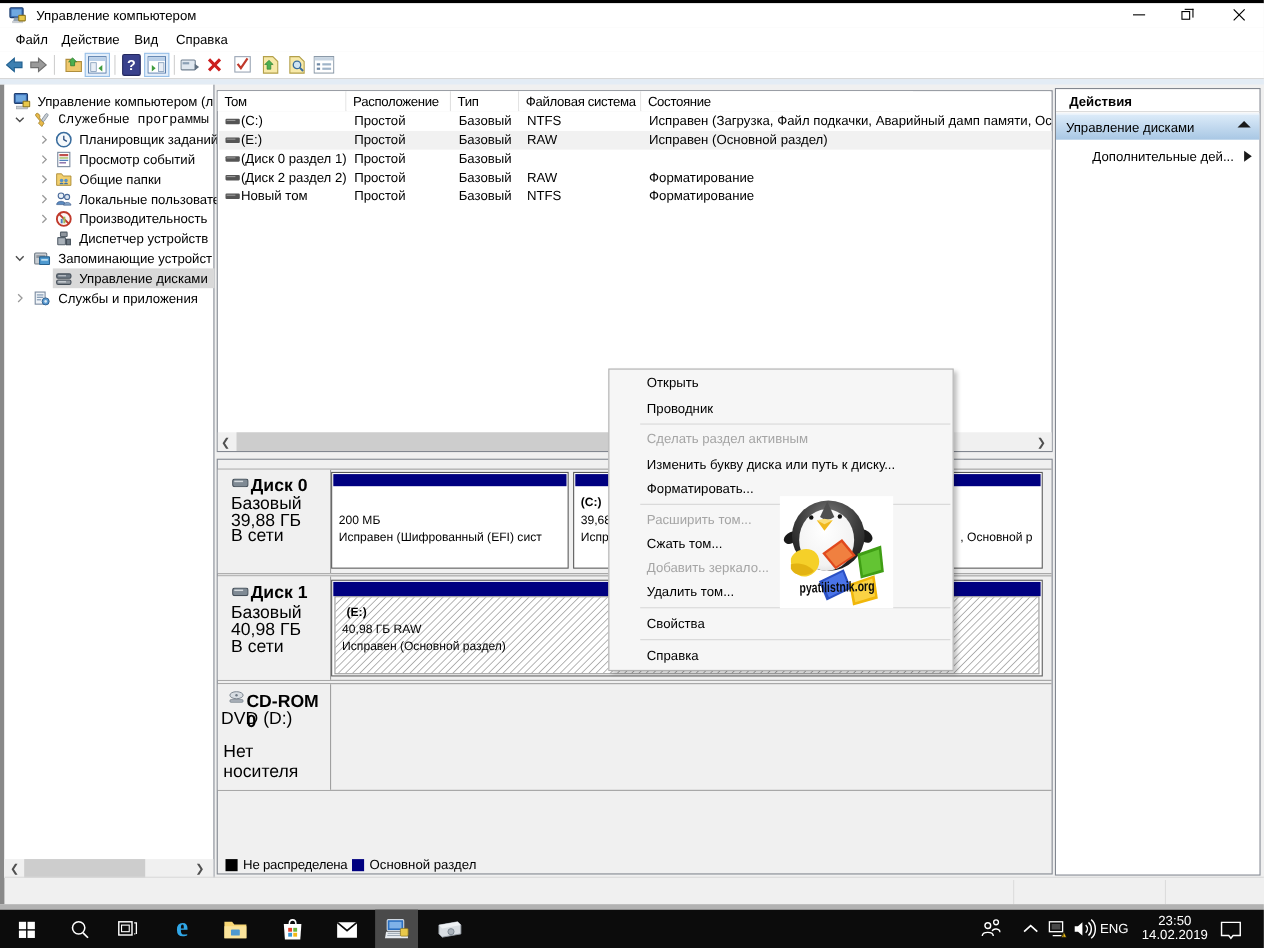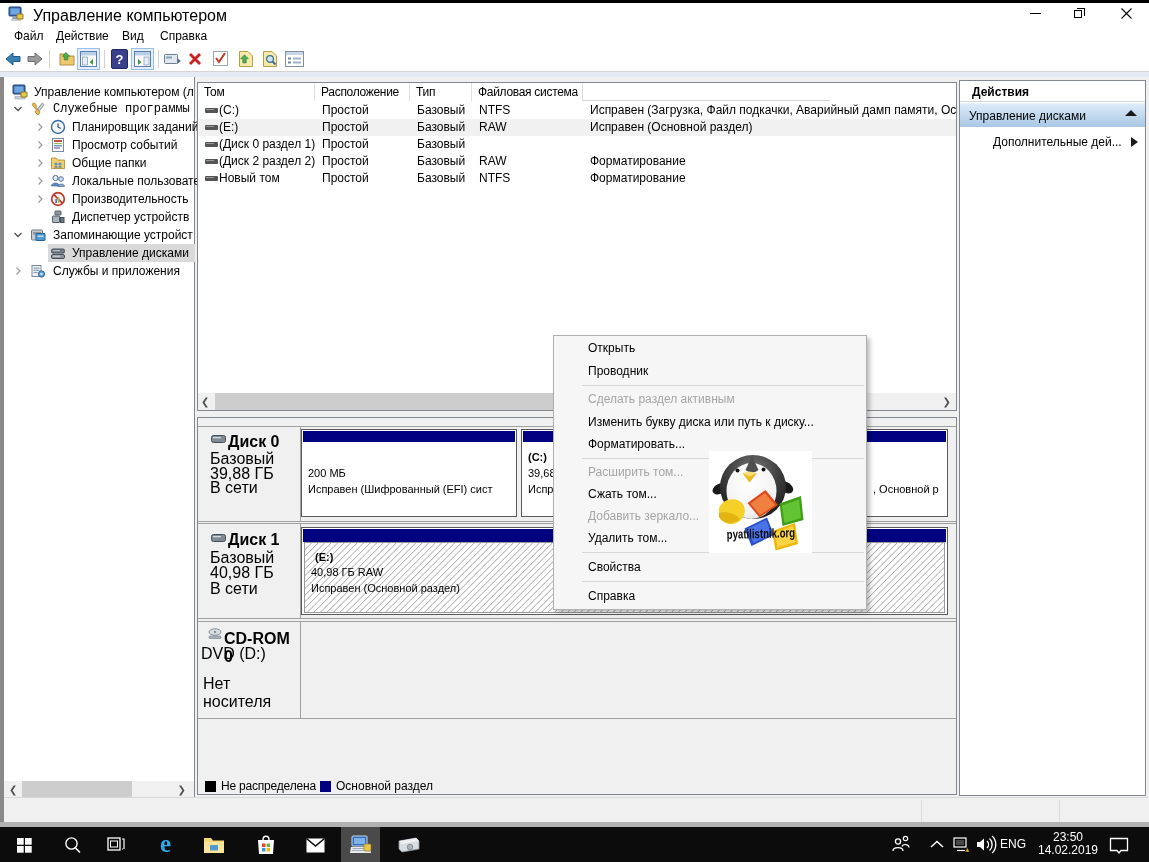--- a/index.html
+++ b/index.html
@@ -2,21 +2,21 @@
 <html><head>
 <meta charset="utf-8">
 <style>
 * { margin:0; padding:0; box-sizing:border-box; }
 html,body { width:1149px; height:862px; overflow:hidden; font-family:"Liberation Sans",sans-serif; font-size:12px; color:#000; background:#f0f0f0; }
 .abs { position:absolute; }
 #screen { position:relative; width:1149px; height:862px; background:#f0f0f0; }
 
 #topblack { left:0; top:0; width:1149px; height:3px; background:#000; }
 #titlebar { left:0; top:3px; width:1149px; height:22px; background:#fff; }
-#title-text { left:33px; top:7px; font-size:16px; }
+#title-text { left:33px; top:7px; font-size:12px; }
 #menubar { left:0; top:25px; width:1149px; height:22px; background:#fff; }
 .menuitem { position:absolute; top:4px; font-size:12px; }
 #toolbar { left:0; top:47px; width:1149px; height:24px; background:#fff; }
 #tb-line { left:0; top:71px; width:1149px; height:1px; background:#d4d4d4; }
 #tb-strip { left:0; top:72px; width:1149px; height:5px; background:#e3ecf5; }
 #mainbg { left:0; top:77px; width:1149px; height:745px; background:#f0f0f0; }
 #leftedge { left:0; top:77px; width:4px; height:745px; background:#898989; }
 #botline { left:4px; top:797px; width:1145px; height:1px; background:#d9d9d9; }
 .statsep { position:absolute; top:800px; width:1px; height:22px; background:#dcdcdc; }
 #winbotedge { left:0; top:822px; width:1149px; height:5px; background:#b2b2b2; }
@@ -272,20 +272,21 @@
     <div style="position:absolute;right:8px;top:3px;color:#505050;font-size:10px">❯</div>
     <div style="position:absolute;left:18px;top:0;width:110px;height:17px;background:#cdcdcd"></div>
   </div>
 </div>
 <div class="abs" id="listpane">
   <div style="position:absolute;left:0;top:0;width:632px;height:18px;border-bottom:1px solid #d5d5d5;background:#fff">
     <div class="hdrcell" style="left:0;width:117px">Том</div>
     <div class="hdrcell" style="left:117px;width:95px">Расположение</div>
     <div class="hdrcell" style="left:212px;width:62px">Тип</div>
     <div class="hdrcell" style="left:274px;width:111px">Файловая система</div>
+    <div class="hdrcell" style="left:385px;width:372px;border-right:none">Состояние</div>
   </div>
   <div class="lrow" style="top:19px">
     <div class="volico"></div>
     <div class="lcell" style="left:20px">(C:)</div>
     <div class="lcell" style="left:123px">Простой</div>
     <div class="lcell" style="left:218px">Базовый</div>
     <div class="lcell" style="left:280px">NTFS</div>
     <div class="lcell" style="left:391px;width:366px;overflow:hidden">Исправен (Загрузка, Файл подкачки, Аварийный дамп памяти, Ос</div>
   </div>
   <div class="lrow" style="top:36px;background:#f1f1f1">

